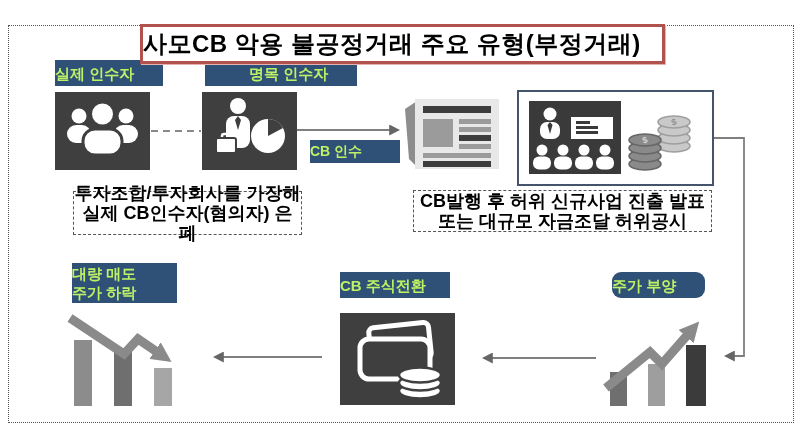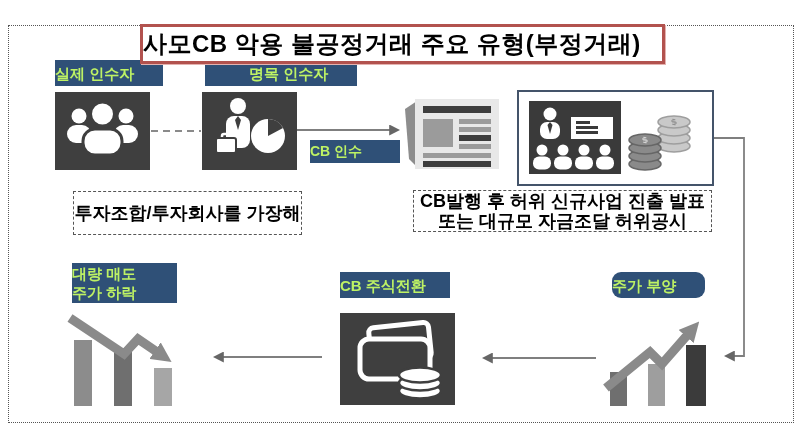--- a/index.html
+++ b/index.html
@@ -154,20 +154,21 @@
           <ellipse cx="18" cy="48" rx="16" ry="6"></ellipse>
           <ellipse cx="18" cy="40" rx="16" ry="6"></ellipse>
         </g>
         <text x="18" y="43" font-size="9" fill="#d6d6d6" text-anchor="middle" transform="rotate(-18 18 40)">$</text>
       </svg>
     </div>
   </div>
 
   <div class="note-box" style="left:73px;top:191px;width:227px;height:42px;">
     <span>투자조합/투자회사를 가장해</span>
+    <span>실제 CB인수자(혐의자) 은폐</span>
   </div>
   <div class="note-box" style="left:413px;top:190px;width:297px;height:40px;">
     <span>CB발행 후 허위 신규사업 진출 발표</span>
     <span>또는 대규모 자금조달 허위공시</span>
   </div>
 
   <div class="blue-label" style="left:72px;top:263px;width:105px;height:40px;">
     <span>대량 매도</span>
     <span>주가 하락</span>
   </div>

